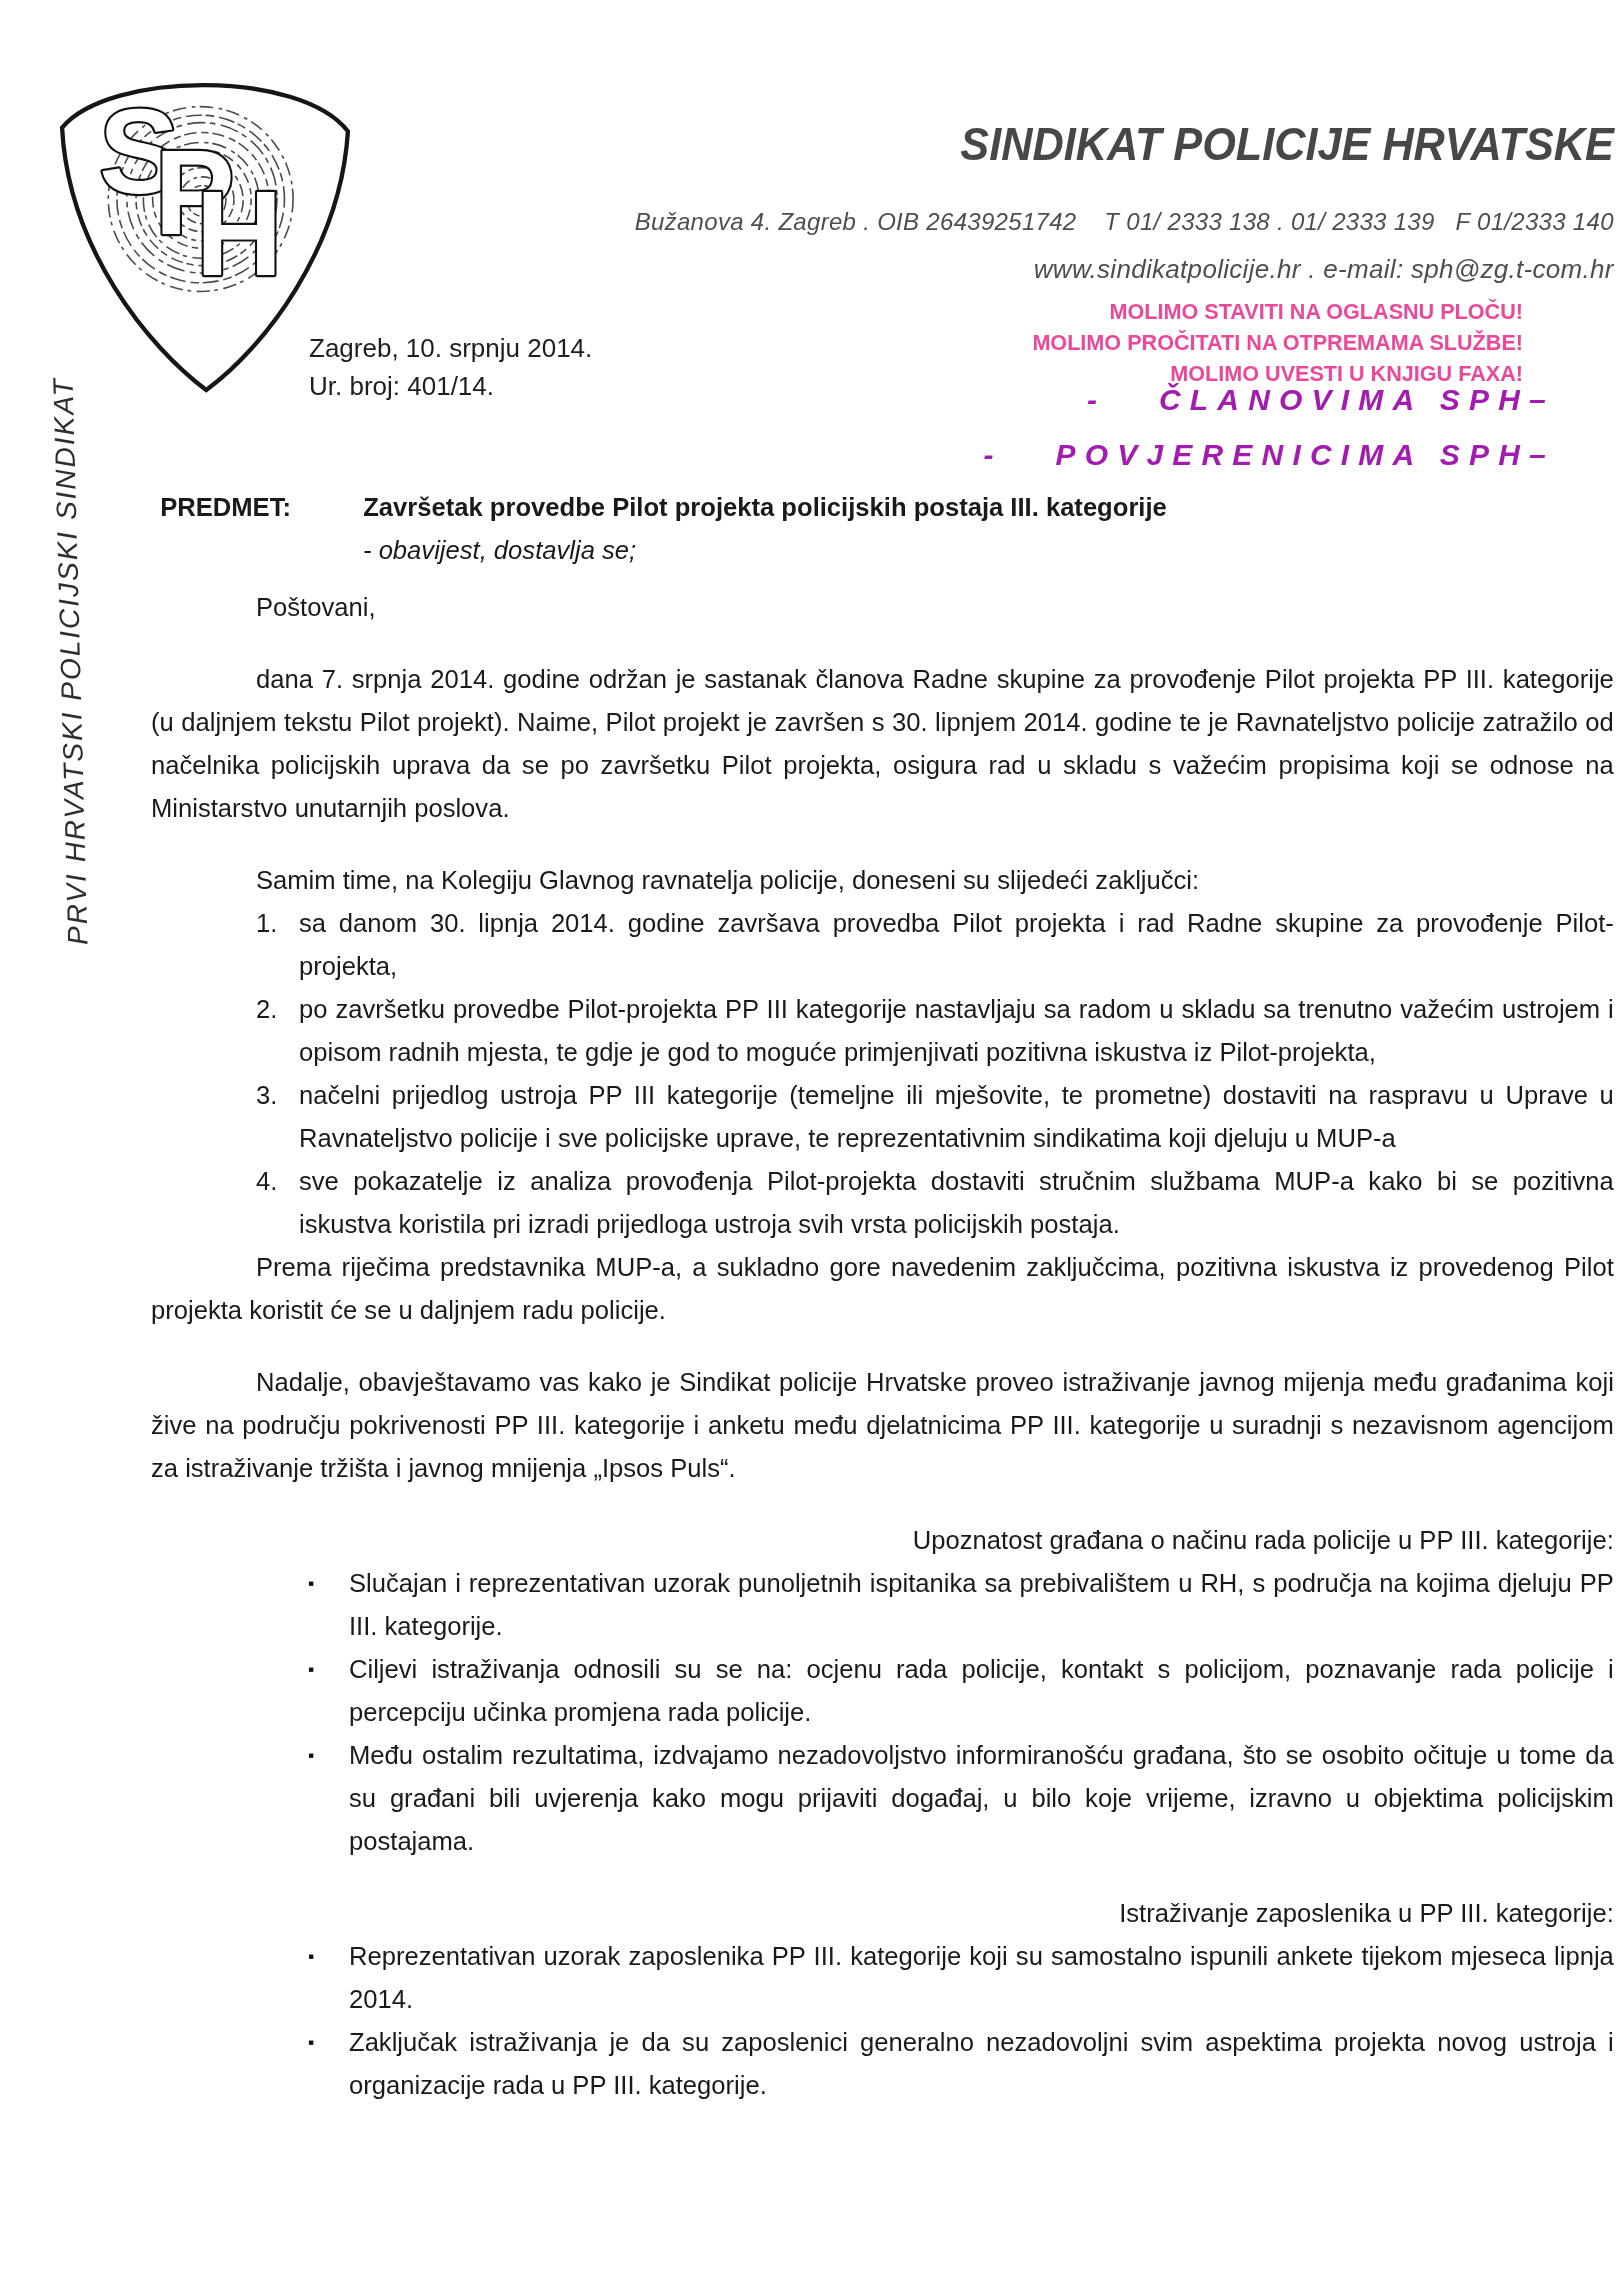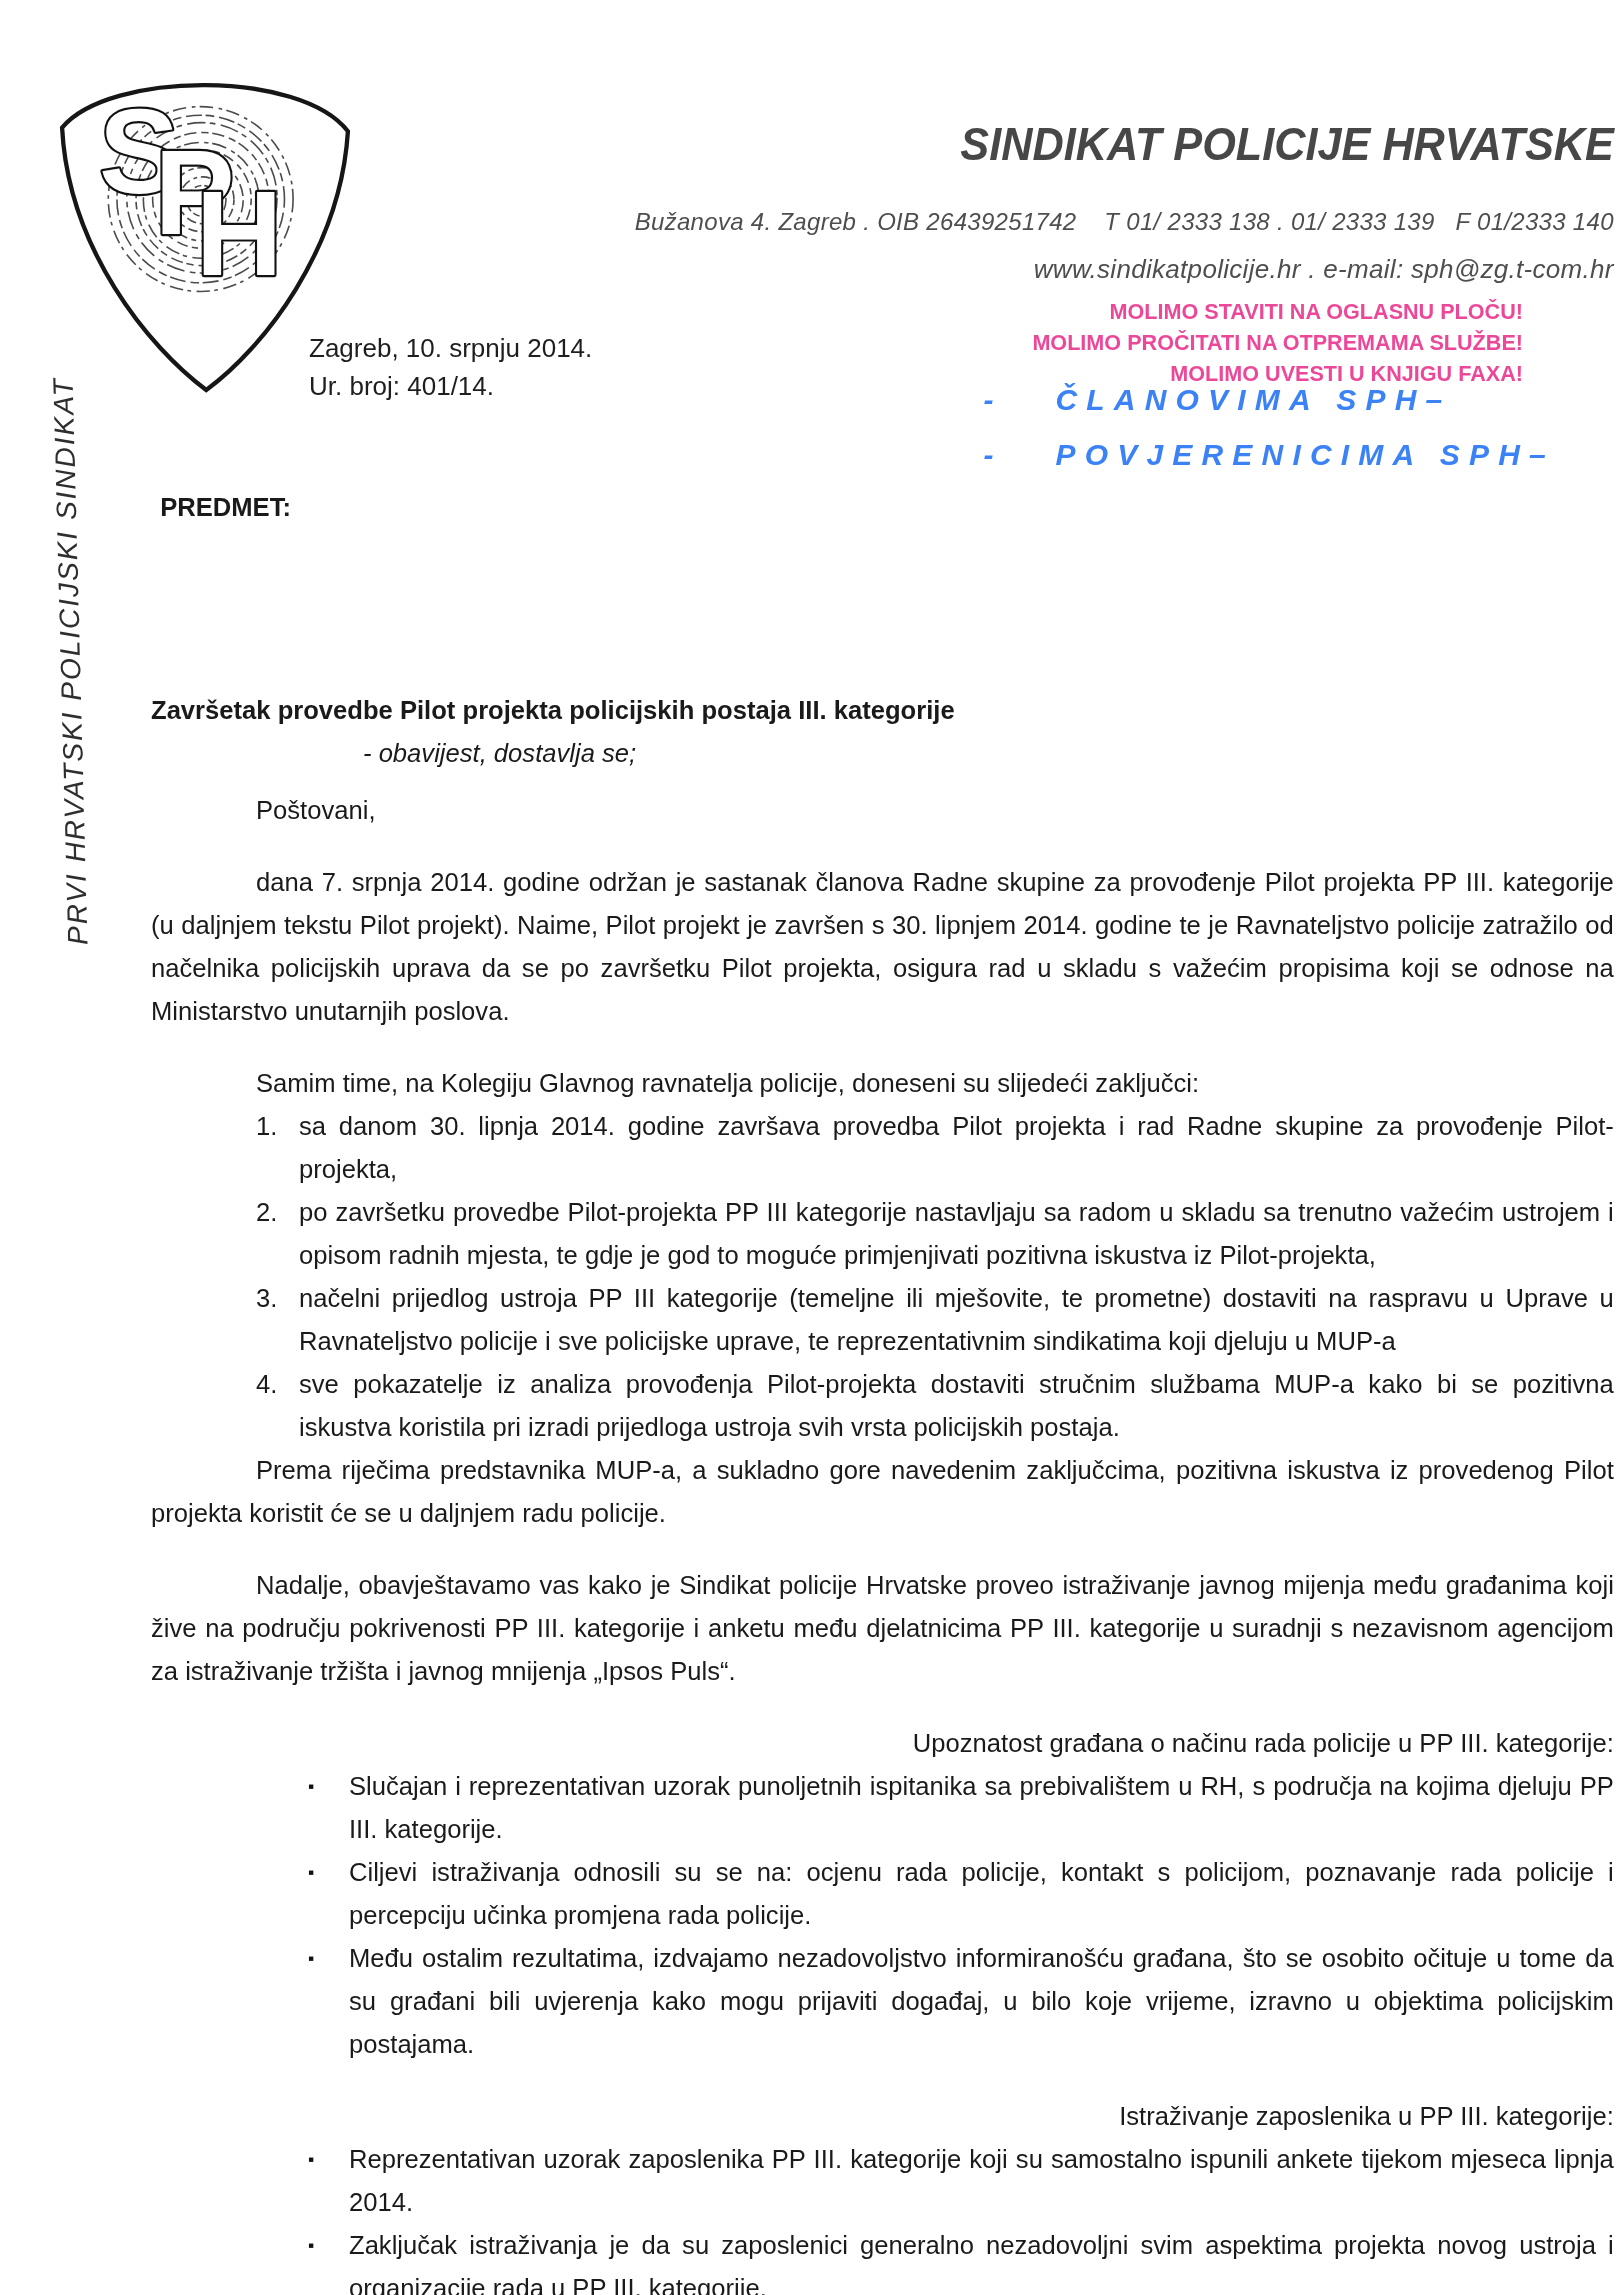--- a/index.html
+++ b/index.html
@@ -35,43 +35,43 @@
   .date-block{
     position:absolute;left:309px;top:296px;
     font-size:26px;line-height:38px;color:#1e1e1e;margin-top:33px;
   }
   .notices{
     position:absolute;top:296px;right:100px;
     text-align:right;font-weight:700;font-size:21.6px;line-height:31px;color:#ec4899;
   }
   .recipients{
     position:absolute;top:372px;right:68px;
-    text-align:left;font-size:30px;line-height:55px;
-    font-weight:700;font-style:italic;color:#3b82f6;
+    text-align:right;font-size:30px;line-height:55px;
+    font-weight:700;font-style:italic;color:#a21caf;
   }
   .recipient-line{white-space:nowrap;}
   .recipient-line .dash{display:inline-block;margin-right:62px;letter-spacing:0;}
   .recipient-line .lbl{letter-spacing:9.2px;}
 
   
   .side-text{
     position:absolute;left:71px;top:661px;
     transform:translate(-50%,-50%) rotate(-91.5deg);
     transform-origin:center;
     white-space:nowrap;
     font-size:28px;font-style:italic;color:#2e2e2e;letter-spacing:2px;
   }
 
   
   .content{
     position:absolute;top:486px;left:0;right:0;
     padding:0 9.2px 0 151px;
     font-size:25.6px;line-height:43px;text-align:justify;
   }
-  .subject-row{display:flex;flex-direction:column;}
+  .subject-row{display:flex;}
   .subject-label{flex:0 0 203px;font-weight:700;margin-left:9.2px;}
   .subject-title{flex:1;font-weight:700;text-align:left;}
   .subject-note{margin-left:212px;font-style:italic;text-align:left;}
 
   .salutation{margin-top:14px;margin-left:105px;text-align:left;}
 
   .para{margin:0;text-indent:105px;}
   .para.gap{margin-top:29px;}
 
   .intro{margin-top:29px;margin-left:105px;text-align:left;}

